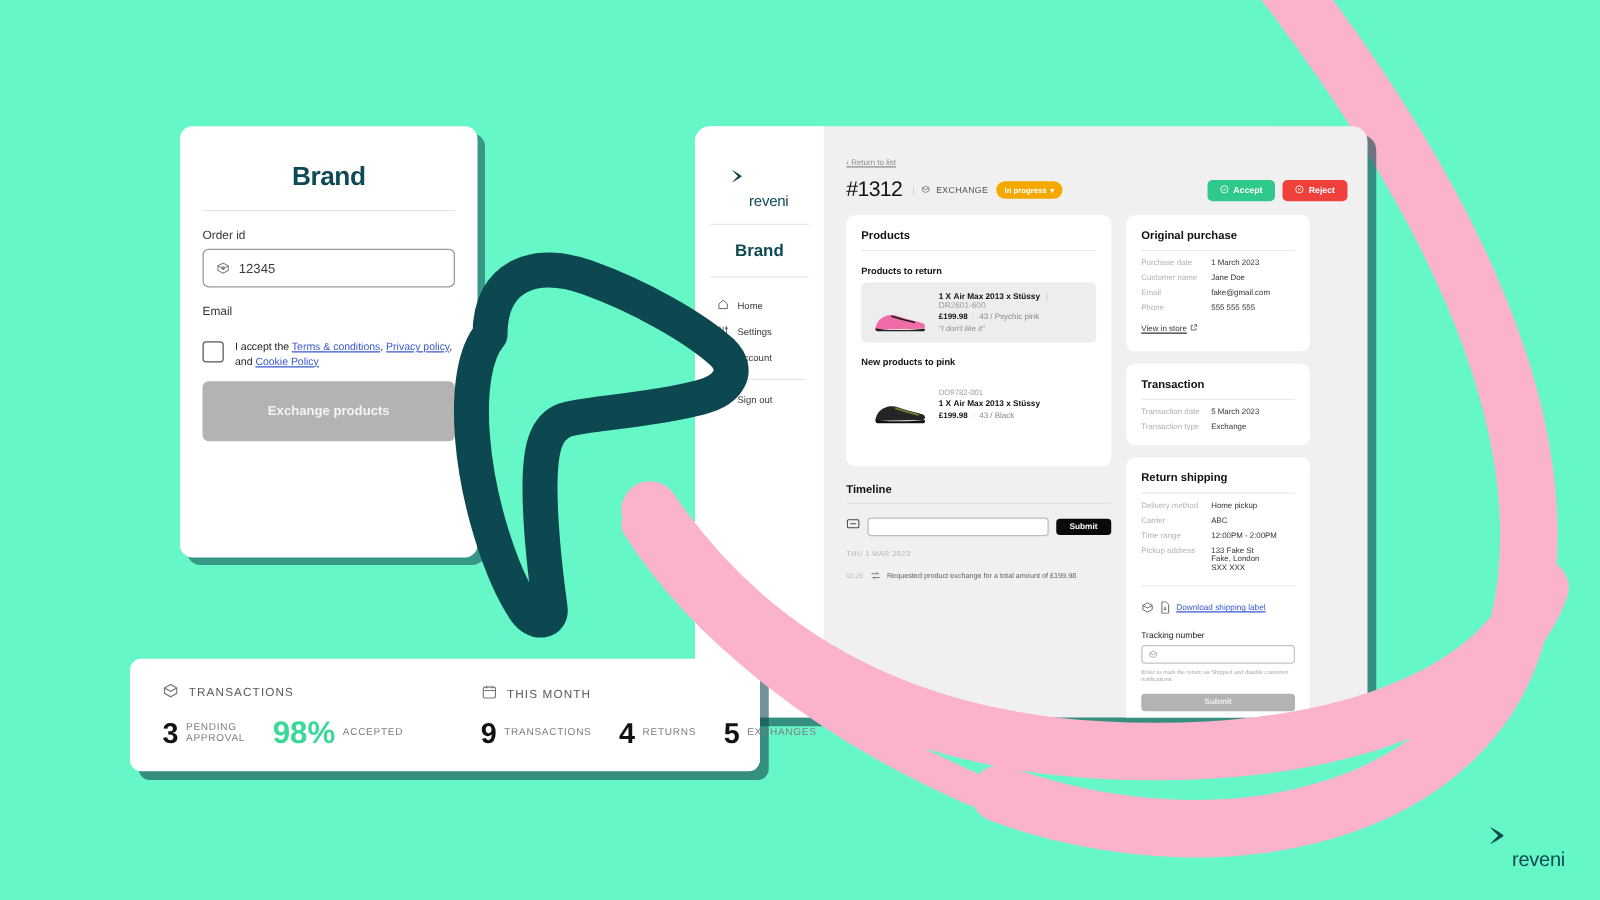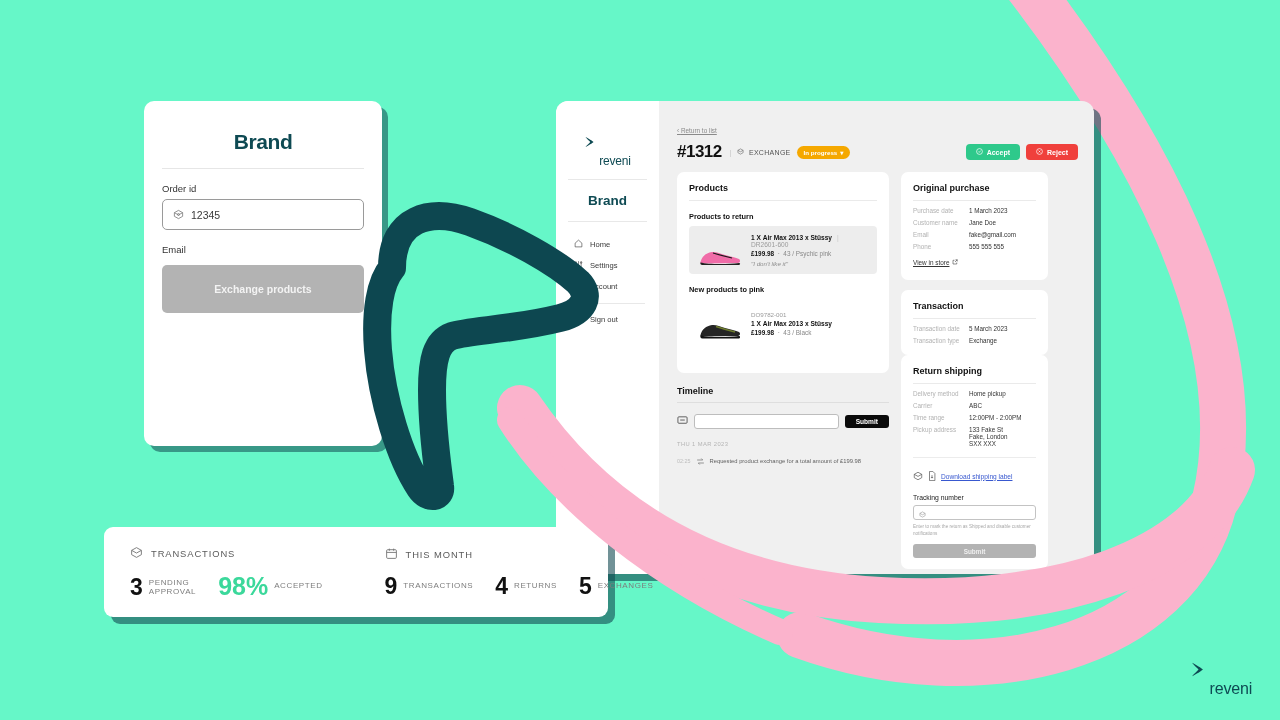--- a/index.html
+++ b/index.html
@@ -66,21 +66,21 @@
   .logo-row { display: flex; align-items: center; justify-content: center; gap: 4px; padding: 3px 0 11px; border-bottom: 1px solid #e8e8e8; }
   .logo-word { font-size: 12px; color: #0E4A53; font-weight: 500; letter-spacing: -.2px; margin-top: 36px; }
   .side-brand { text-align: center; color: #0E4A53; font-size: 13.5px; font-weight: bold; padding: 13px 0 13px; border-bottom: 1px solid #e8e8e8; }
   .nav { padding-top: 12px; }
   .nav-item { display: flex; align-items: center; gap: 7px; padding: 5px 0 5px 6px; font-size: 7.6px; color: #3a3a3a; }
   .nav-sep { border-top: 1px solid #e8e8e8; margin: 6px 2px 5px; }
 
   .dash-main { flex: 1; padding: 18px 16px 0 18px; position: relative; }
   .return-link { font-size: 6.4px; color: #8a8a8a; text-decoration: underline; }
   .head-row { display: flex; align-items: center; margin-top: 5px; }
-  .order-no { font-size: 17px; font-weight: bold; color: #111; letter-spacing: -.5px; }
+  .order-no { font-size: 17px; font-weight: normal; color: #111; letter-spacing: -.5px; }
   .head-meta { display: flex; align-items: center; gap: 5px; margin-left: 8px; font-size: 7px; color: #555; letter-spacing: .3px; }
   .pipe { color: #c3c3c3; }
   .badge-progress {
     background: #F5A800; color: #fff; font-size: 6.2px; font-weight: bold;
     padding: 3px 7px; border-radius: 9px; display: flex; align-items: center; gap: 3px;
     margin-left: 6px;
   }
   .head-actions { margin-left: auto; display: flex; gap: 6px; }
   .btn-accept, .btn-reject {
     color: #fff; font-size: 7px; font-weight: bold; border-radius: 4px;
@@ -174,20 +174,26 @@
           <path d="M21 8l-9-5-9 5 9 5 9-5z"></path>
             <path d="M3 8v8l9 5 9-5V8"></path>
             <circle cx="12" cy="12" r="2.2"></circle>
         </svg>
       </span>
       <span>12345</span>
     </div>
 
     <div class="field-label">Email</div>
 
+    <div class="terms-row">
+      <div class="cbx"></div>
+      <div class="terms-text">
+        <span>I accept the </span><a href="#">Terms &amp; conditions</a><span>, </span><a href="#">Privacy policy</a><span>, and </span><a href="#">Cookie Policy</a>
+      </div>
+    </div>
 
     <div class="btn-secondary">Exchange products</div>
   </div>
 
   <div class="dash">
 
     <div class="dash-side">
       <div class="logo-row">
         <span>
           <svg width="11" height="12" viewBox="0 0 22 24">
@@ -404,21 +410,21 @@
                 <span class="k">Transaction date</span>
                 <span class="v">5 March 2023</span>
               </div>
               <div class="kv">
                 <span class="k">Transaction type</span>
                 <span class="v">Exchange</span>
               </div>
             </div>
           </div>
 
-          <div class="card" style="">
+          <div class="card" style="margin-top:10px;">
             <div class="card-title">Return shipping</div>
             <div class="kv-wrap">
               <div class="kv">
                 <span class="k">Delivery method</span>
                 <span class="v">Home pickup</span>
               </div>
               <div class="kv">
                 <span class="k">Carrier</span>
                 <span class="v">ABC</span>
               </div>

